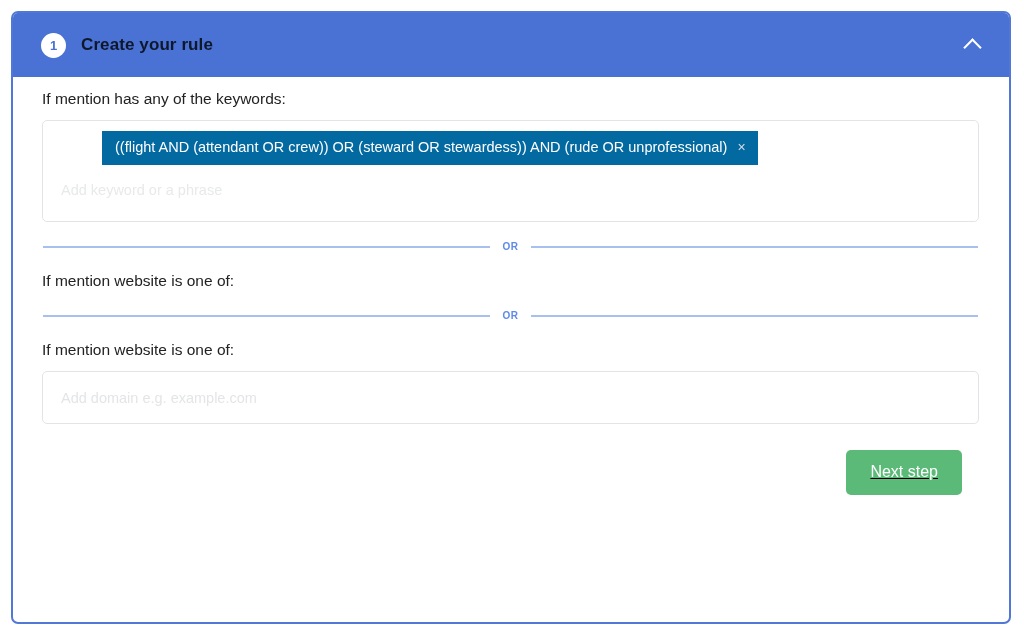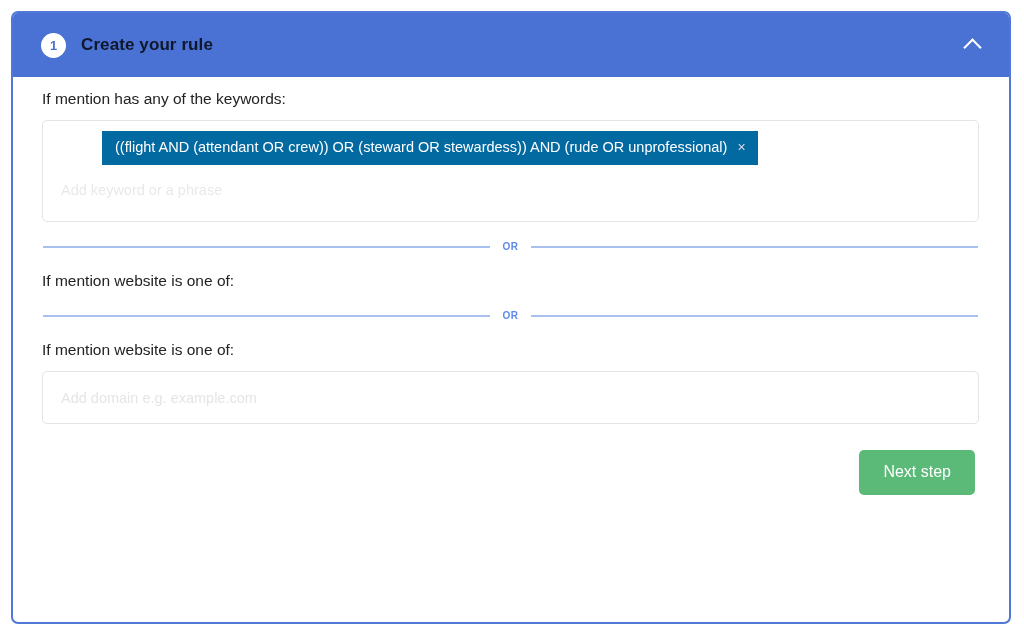--- a/index.html
+++ b/index.html
@@ -156,21 +156,22 @@
     font-size: 10px;
     font-weight: bold;
     padding: 0 13px;
     letter-spacing: 0.4px;
   }
 
   
   .card-footer {
     display: flex;
     justify-content: flex-end;
-    padding: 26px 34px 0 0;
+    padding: 26px 47px 0 0;
+    text-decoration: underline;
   }
   .next-step-btn {
     background: #5cba78;
     color: #ffffff;
     border: none;
     border-radius: 5px;
     font-family: "Liberation Sans", sans-serif;
     font-size: 16px;
     padding: 14px 24px 15px 24px;
     cursor: pointer;

